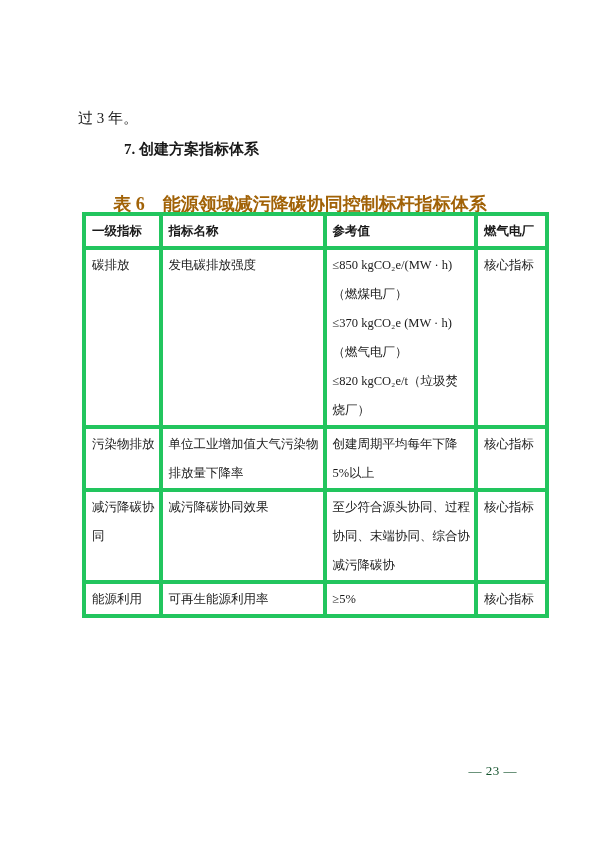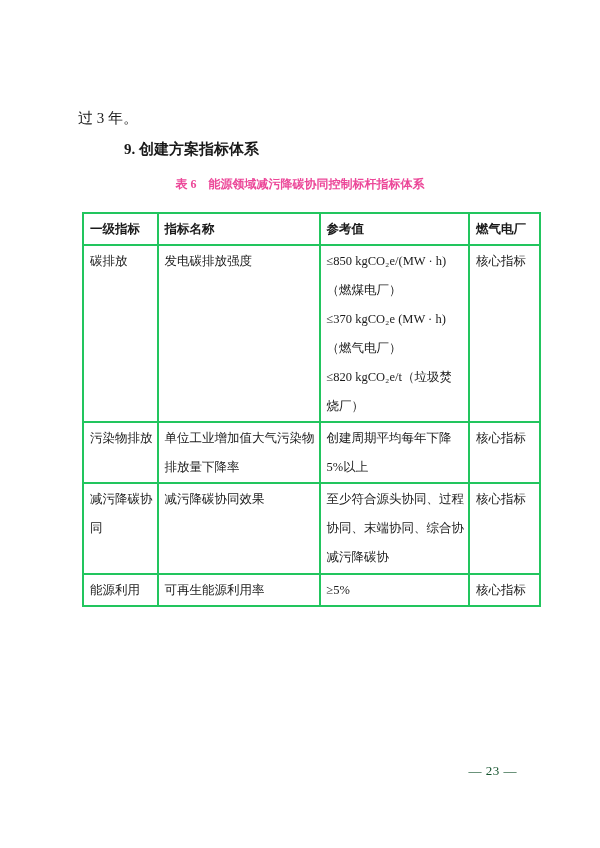--- a/index.html
+++ b/index.html
@@ -15,30 +15,30 @@
 
   .intro {
     position:absolute; left:78px; top:107px;
     font-size:15px; line-height:22px; color:#1a1a1a;
   }
   .heading {
     position:absolute; left:124px; top:138px;
     font-size:15px; font-weight:bold; line-height:22px; color:#1a1a1a;
   }
   .caption {
-    position:absolute; left:78px; top:176px; width:444px;
-    text-align:center; font-size:12px; font-weight:bold; color:#ec4899;
+    position:absolute; left:78px; top:192px; width:444px;
+    text-align:center; font-size:18px; font-weight:bold; color:#a16207;
   }
 
   table.indicator-table {
     position:absolute; left:82px; top:212px;
     border-collapse:collapse; table-layout:fixed;
   }
   .indicator-table td, .indicator-table th {
-    border:2px solid #22c55e;
+    border:4px solid #22c55e;
     vertical-align:top;
     padding:1px 4px 0 6px;
     font-size:12.5px;
     line-height:29px;
     text-align:left;
     color:#1a1a1a;
     overflow:hidden;
   }
   .indicator-table th { font-weight:bold; }
   .tline { white-space:nowrap; height:29px; }
@@ -55,21 +55,21 @@
     font-size:13px; color:#14532d; letter-spacing:0.5px;
   }
 </style>
 </head>
 <body>
 
 <div class="page">
 
   <div class="intro">过 3 年。</div>
 
-  <div class="heading">9. 创建方案指标体系</div>
+  <div class="heading">7. 创建方案指标体系</div>
 
   <div class="caption">表 6　能源领域减污降碳协同控制标杆指标体系</div>
 
   <table class="indicator-table">
     <colgroup>
       <col style="width:67px">
       <col style="width:160px">
       <col style="width:134px">
       <col style="width:71px">
     </colgroup>

